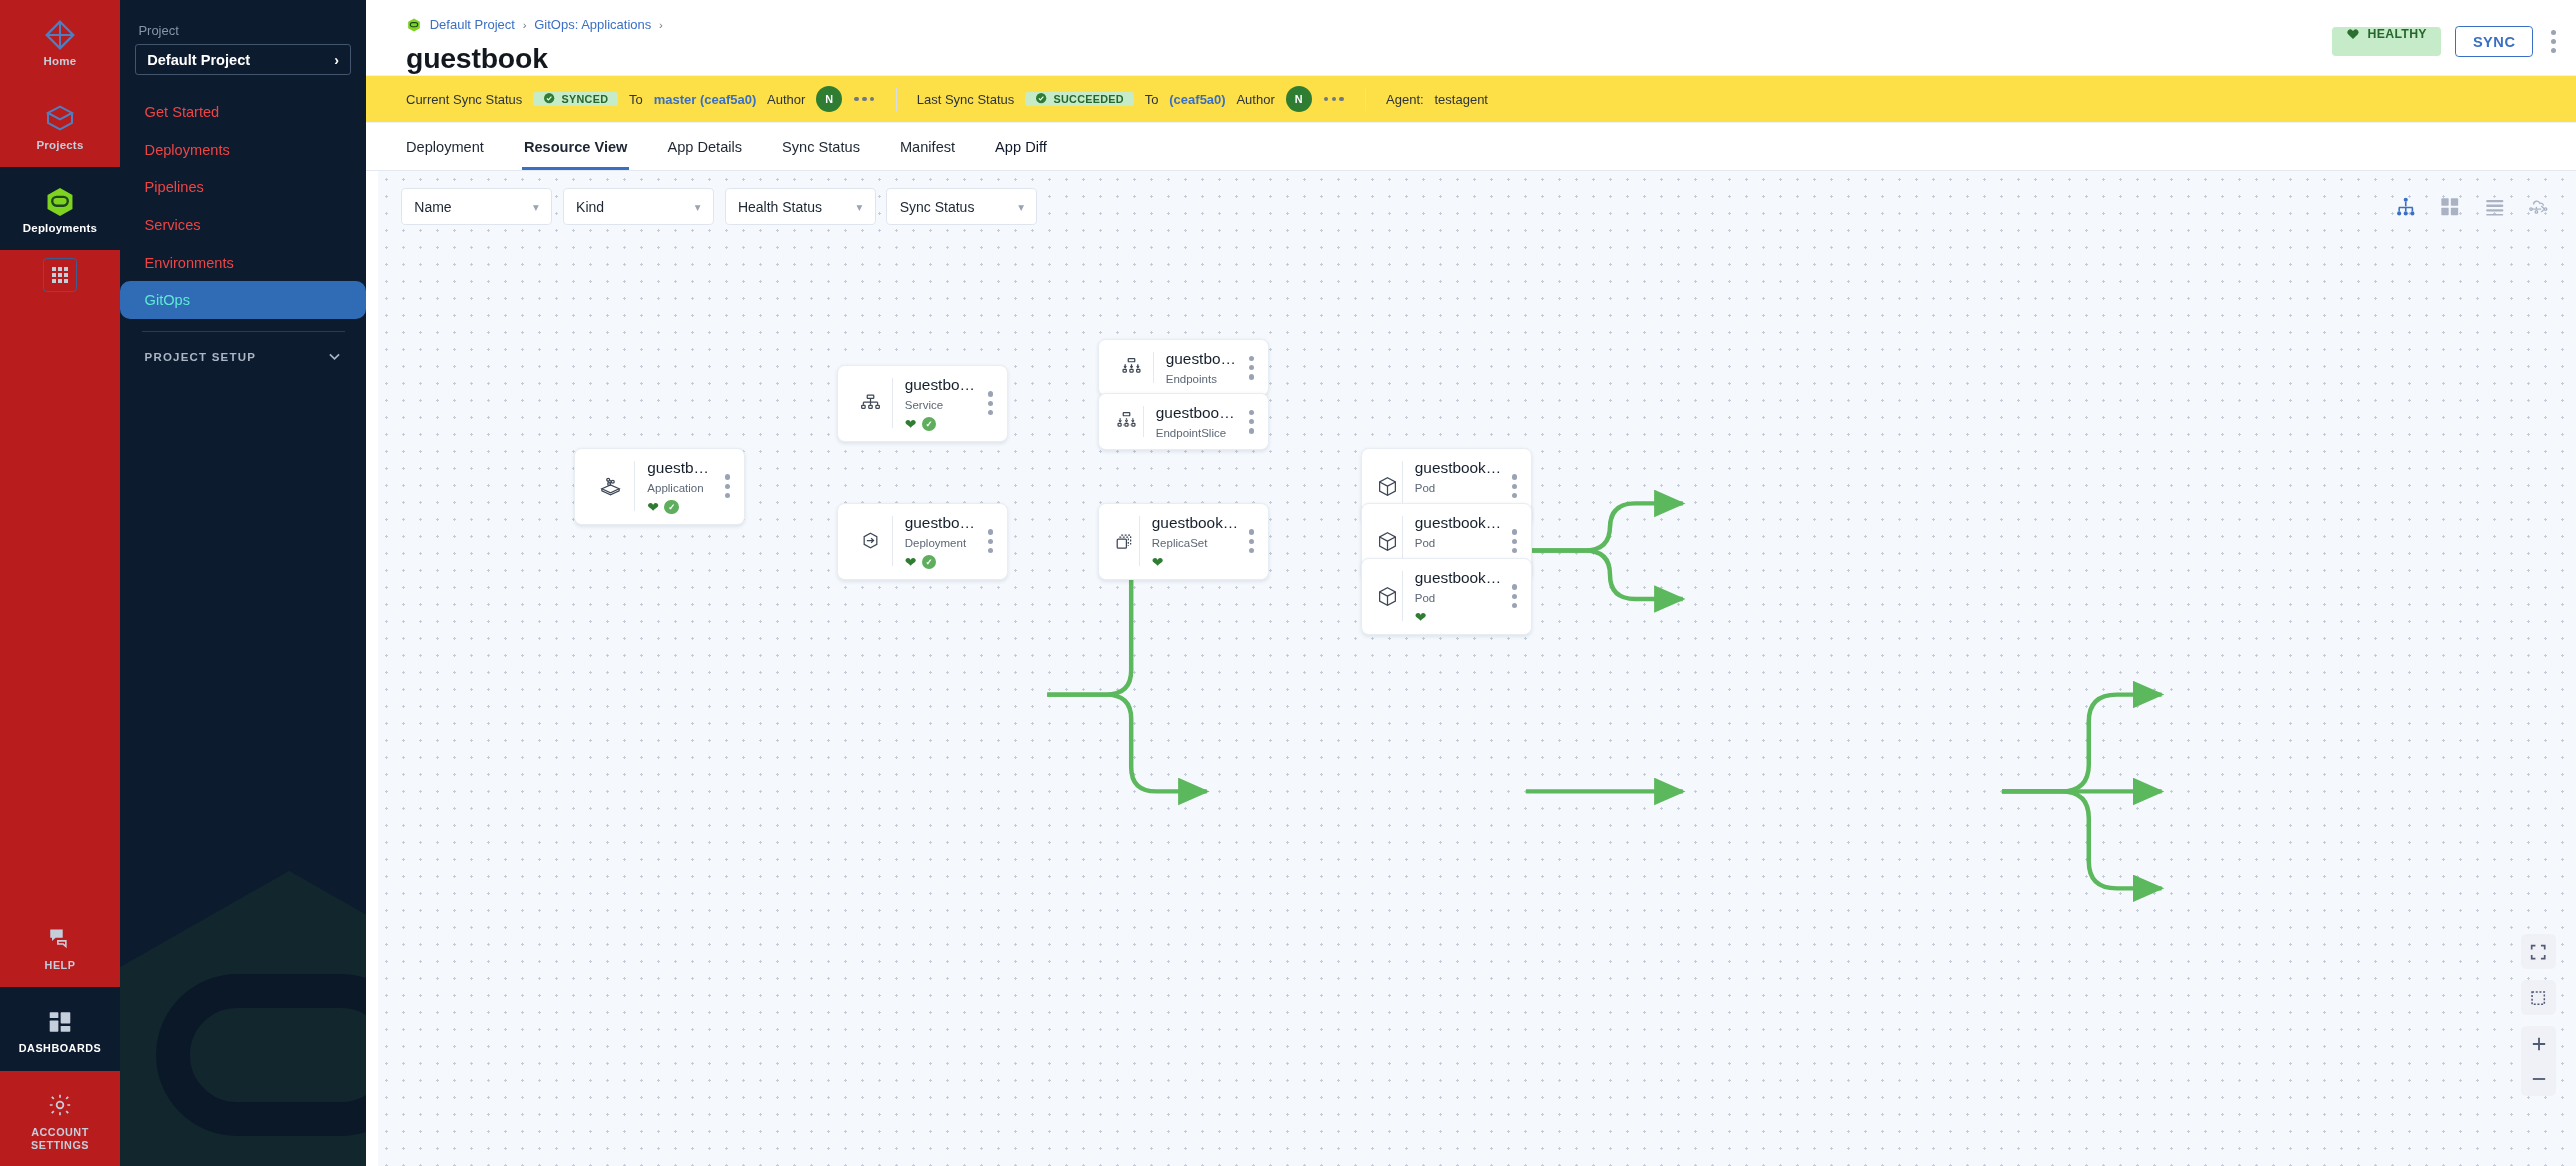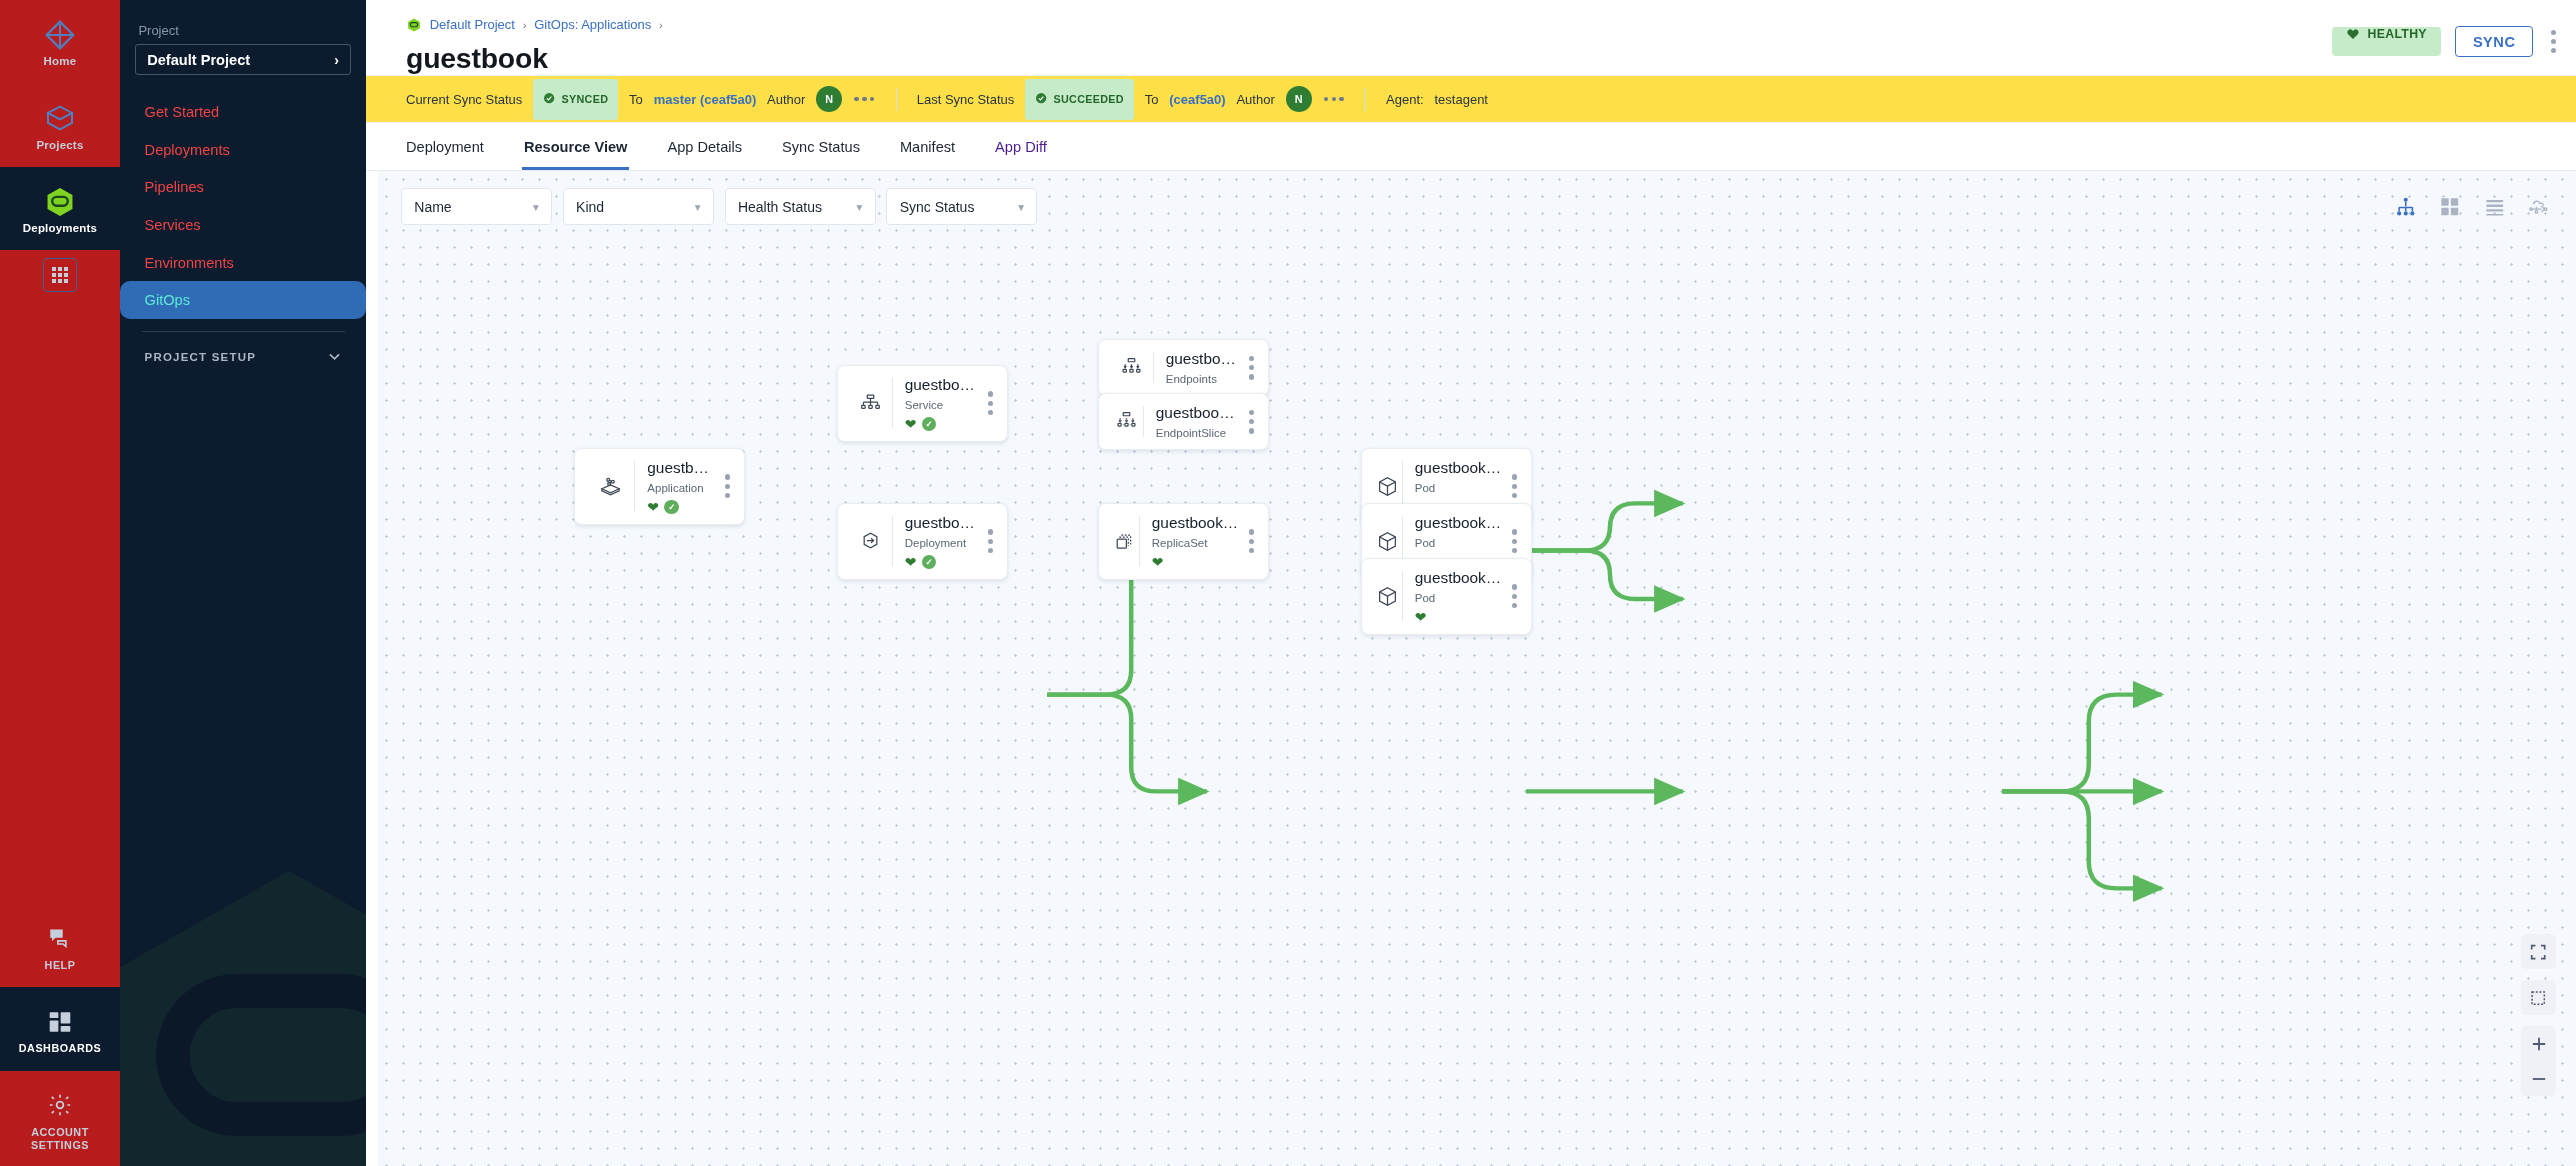--- a/index.html
+++ b/index.html
@@ -95,21 +95,21 @@
   .kebab-v { display: flex; flex-direction: column; gap: 3.8px; cursor: pointer; padding: 3.1px; }
   .kebab-v i { width: 5.4px; height: 5.4px; border-radius: 50%; background: #9aa3b4; display: block; }
 
   
   .syncbar {
     background: #fde047; border-top: 0.8px solid #eef1f6; border-bottom: 0.8px solid #eef1f6;
     height: 48px; display: flex; align-items: center; padding: 0 40px; gap: 10.8px;
     font-size: 13px; color: #1c2430;
   }
   .pill {
-    background: #c6ebc8; color: #24662b; border-radius: 3.1px; height: 41px;
+    background: #c6ebc8; color: #24662b; border-radius: 3.1px; height: 14px;
     display: inline-flex; align-items: center; gap: 6.1px; padding: 0 10px;
     font-size: 10.8px; font-weight: 700; letter-spacing: 0.3px;
   }
   .blue-link { color: #3a6fc4; font-weight: 700; cursor: pointer; }
   .avatar {
     width: 26px; height: 26px; border-radius: 50%; background: #2e7d32; color: #fff;
     display: flex; align-items: center; justify-content: center;
     font-size: 10.8px; font-weight: 700;
   }
   .kebab-h { display: flex; gap: 3.1px; cursor: pointer; padding: 3.1px 1.5px; }
@@ -125,21 +125,21 @@
   .tab {
     display: flex; align-items: center; padding: 0 20px; font-size: 14.6px;
     color: #1d2632; cursor: pointer; position: relative;
   }
   .tab:first-child { padding-left: 0; }
   .tab.active { font-weight: 700; }
   .tab.active::after {
     content: ""; position: absolute; left: 18.4px; right: 18.4px; bottom: 0;
     height: 3.1px; background: #3a6fc4;
   }
-  .tab.disabled { color: #4c1d95; cursor: default; }
+  .tab.disabled { color: #0f172a; cursor: default; }
 
   
   .canvas {
     flex: 1 1 auto; position: relative; overflow: hidden;
     background-color: #f5f9fd;
     background-image: radial-gradient(#c3ccd8 1.1px, transparent 1.2px);
     background-size: 17px 17px;
     margin-left: 12px;
   }
   .filterbar {

